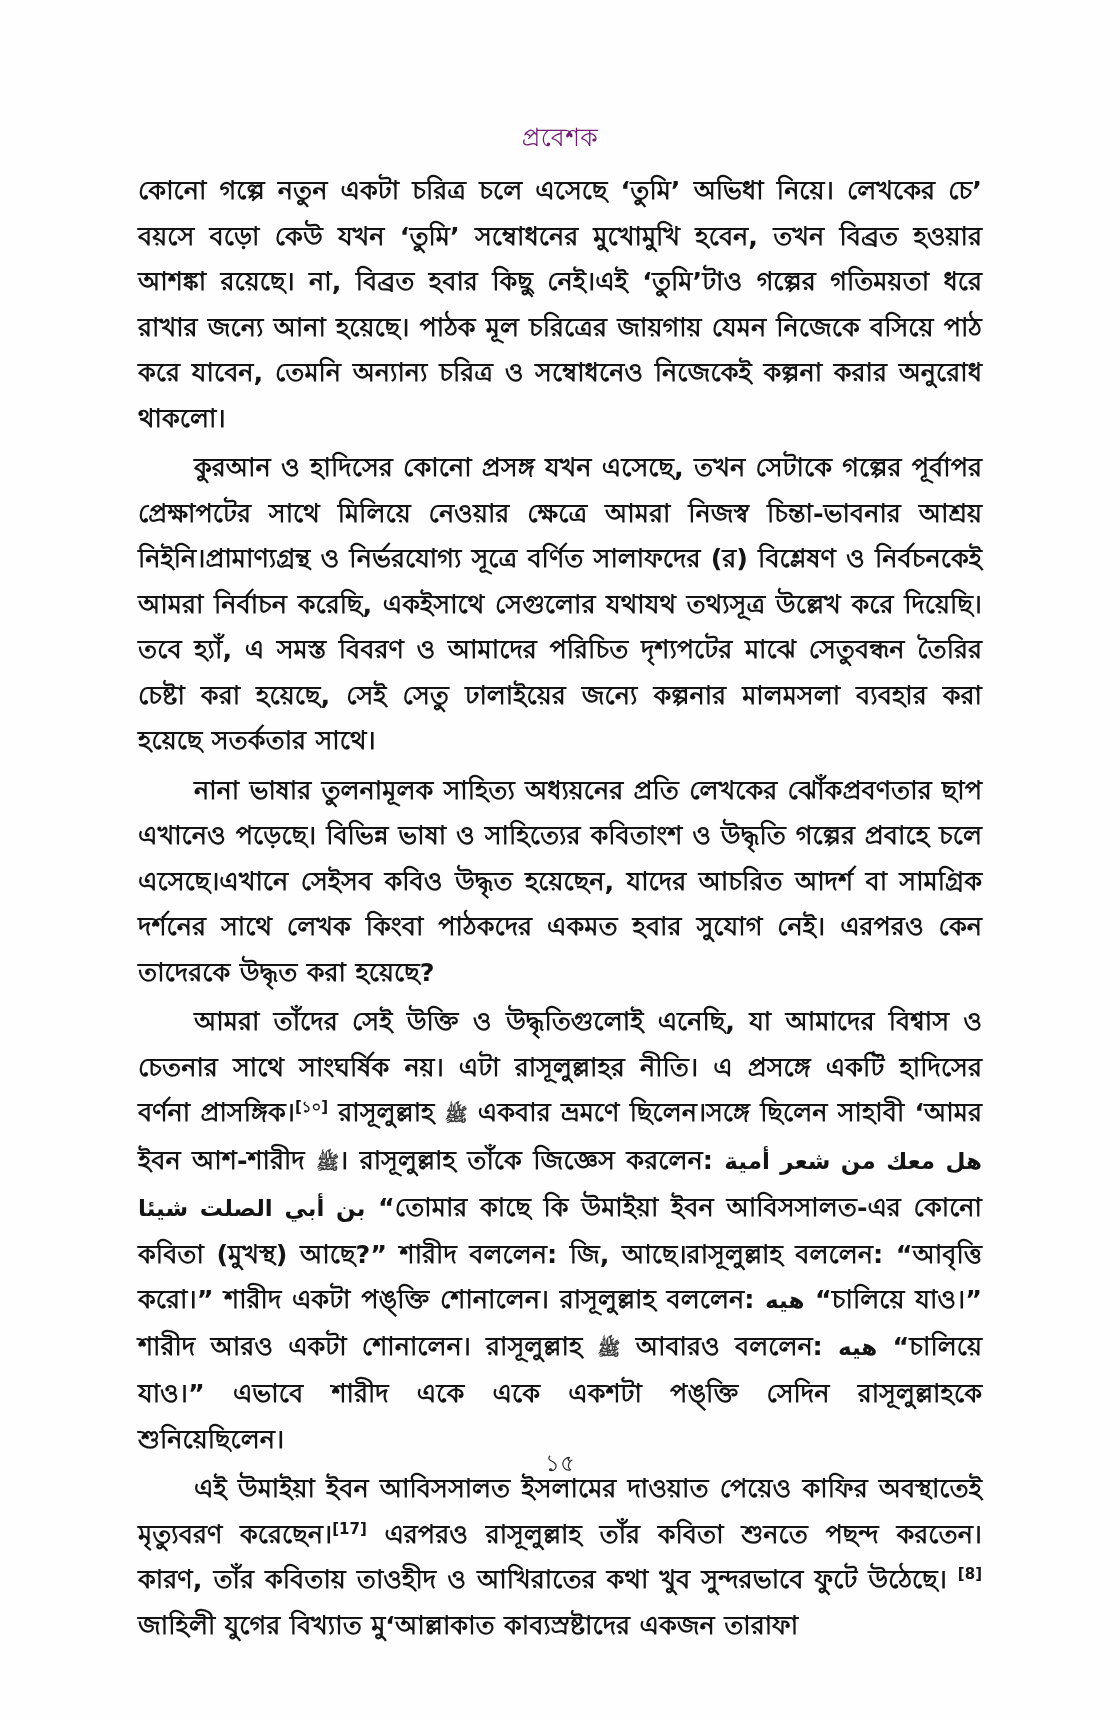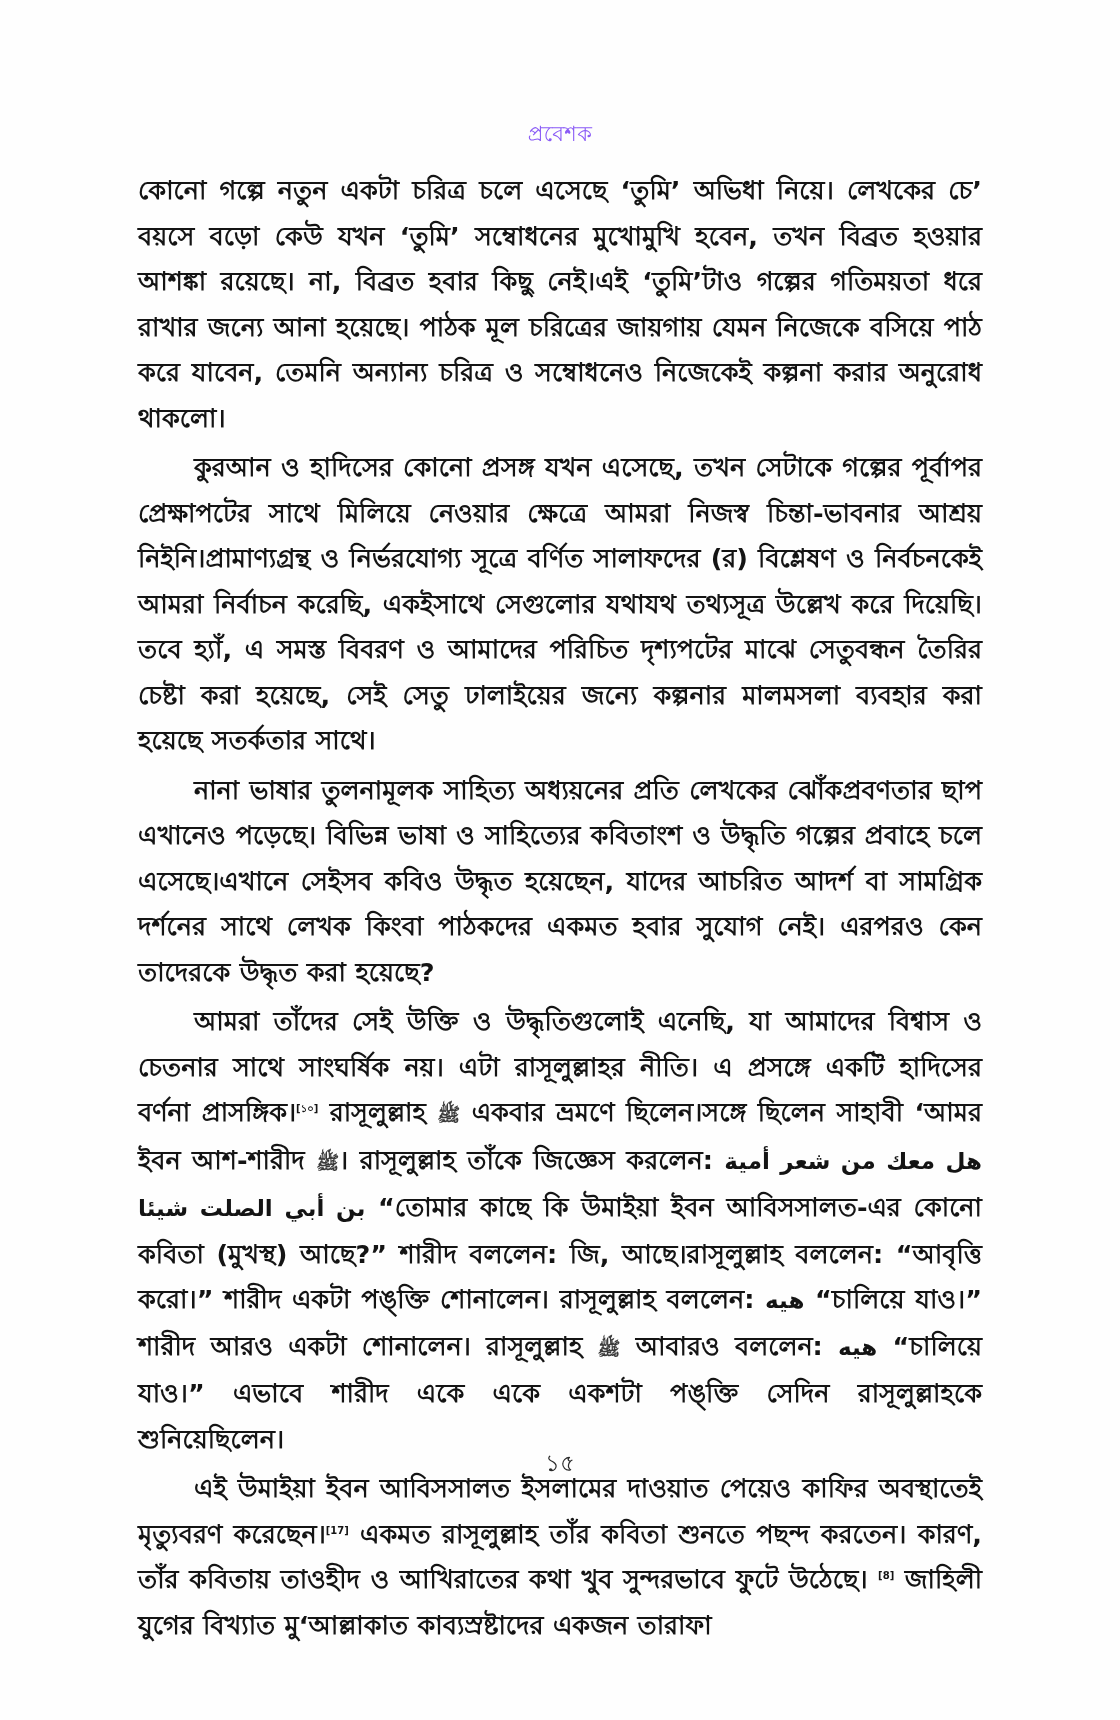--- a/index.html
+++ b/index.html
@@ -19,22 +19,22 @@
     background: #fefefe;
     box-sizing: border-box;
     overflow: hidden;
   }
   .page-header {
     position: absolute;
     top: 118px;
     left: 0;
     width: 1120px;
     text-align: center;
-    font-size: 21px;
-    color: #8b5cf6;
+    font-size: 25px;
+    color: #701a75;
     letter-spacing: 0.4px;
     font-family: "DejaVu Sans", "Liberation Sans", sans-serif;
     font-weight: 400;
   }
   .content {
     position: absolute;
     top: 168px;
     left: 138px;
     width: 844px;
   }
@@ -53,21 +53,21 @@
   p.para.first {
     text-indent: 0;
   }
   .ar {
     font-family: "DejaVu Sans", "Liberation Sans", sans-serif;
     direction: rtl;
     unicode-bidi: isolate;
     font-size: 23px;
   }
   .fn {
-    font-size: 10px;
+    font-size: 15px;
     vertical-align: super;
     line-height: 0;
     font-family: "DejaVu Sans", "Liberation Sans", sans-serif;
   }
   .sym {
     font-size: 19px;
     font-family: "DejaVu Sans", "Liberation Sans", sans-serif;
     color: #3a3a3a;
   }
   .page-number {
@@ -91,19 +91,19 @@
   <div class="content">
 
     <p class="para first">কোনো গল্পে নতুন একটা চরিত্র চলে এসেছে ‘তুমি’ অভিধা নিয়ে। লেখকের চে’ বয়সে বড়ো কেউ যখন ‘তুমি’ সম্বোধনের মুখোমুখি হবেন, তখন বিব্রত হওয়ার আশঙ্কা রয়েছে। না, বিব্রত হবার কিছু নেই।এই ‘তুমি’টাও গল্পের গতিময়তা ধরে রাখার জন্যে আনা হয়েছে। পাঠক মূল চরিত্রের জায়গায় যেমন নিজেকে বসিয়ে পাঠ করে যাবেন, তেমনি অন্যান্য চরিত্র ও সম্বোধনেও নিজেকেই কল্পনা করার অনুরোধ থাকলো।</p>
 
     <p class="para">কুরআন ও হাদিসের কোনো প্রসঙ্গ যখন এসেছে, তখন সেটাকে গল্পের পূর্বাপর প্রেক্ষাপটের সাথে মিলিয়ে নেওয়ার ক্ষেত্রে আমরা নিজস্ব চিন্তা-ভাবনার আশ্রয় নিইনি।প্রামাণ্যগ্রন্থ ও নির্ভরযোগ্য সূত্রে বর্ণিত সালাফদের (র) বিশ্লেষণ ও নির্বচনকেই আমরা নির্বাচন করেছি, একইসাথে সেগুলোর যথাযথ তথ্যসূত্র উল্লেখ করে দিয়েছি। তবে হ্যাঁ, এ সমস্ত বিবরণ ও আমাদের পরিচিত দৃশ্যপটের মাঝে সেতুবন্ধন তৈরির চেষ্টা করা হয়েছে, সেই সেতু ঢালাইয়ের জন্যে কল্পনার মালমসলা ব্যবহার করা হয়েছে সতর্কতার সাথে।</p>
 
     <p class="para">নানা ভাষার তুলনামূলক সাহিত্য অধ্যয়নের প্রতি লেখকের ঝোঁকপ্রবণতার ছাপ এখানেও পড়েছে। বিভিন্ন ভাষা ও সাহিত্যের কবিতাংশ ও উদ্ধৃতি গল্পের প্রবাহে চলে এসেছে।এখানে সেইসব কবিও উদ্ধৃত হয়েছেন, যাদের আচরিত আদর্শ বা সামগ্রিক দর্শনের সাথে লেখক কিংবা পাঠকদের একমত হবার সুযোগ নেই। এরপরও কেন তাদেরকে উদ্ধৃত করা হয়েছে?</p>
 
     <p class="para"><span>আমরা তাঁদের সেই উক্তি ও উদ্ধৃতিগুলোই এনেছি, যা আমাদের বিশ্বাস ও চেতনার সাথে সাংঘর্ষিক নয়। এটা রাসূলুল্লাহর নীতি। এ প্রসঙ্গে একটি হাদিসের বর্ণনা প্রাসঙ্গিক।</span><span class="fn">[১০]</span><span> রাসূলুল্লাহ </span><span class="sym">ﷺ</span><span> একবার ভ্রমণে ছিলেন।সঙ্গে ছিলেন সাহাবী ‘আমর ইবন আশ-শারীদ </span><span class="sym">ﷺ</span><span>। রাসূলুল্লাহ তাঁকে জিজ্ঞেস করলেন: </span><span class="ar">هل معك من شعر أمية بن أبي الصلت شيئا</span><span> “তোমার কাছে কি উমাইয়া ইবন আবিসসালত-এর কোনো কবিতা (মুখস্থ) আছে?” শারীদ বললেন: জি, আছে।রাসূলুল্লাহ বললেন: “আবৃত্তি করো।” শারীদ একটা পঙ্‌ক্তি শোনালেন। রাসূলুল্লাহ বললেন: </span><span class="ar">هيه</span><span> “চালিয়ে যাও।” শারীদ আরও একটা শোনালেন। রাসূলুল্লাহ </span><span class="sym">ﷺ</span><span> আবারও বললেন: </span><span class="ar">هيه</span><span> “চালিয়ে যাও।” এভাবে শারীদ একে একে একশটা পঙ্‌ক্তি সেদিন রাসূলুল্লাহকে শুনিয়েছিলেন।</span></p>
 
-    <p class="para"><span>এই উমাইয়া ইবন আবিসসালত ইসলামের দাওয়াত পেয়েও কাফির অবস্থাতেই মৃত্যুবরণ করেছেন।</span><span class="fn">[17]</span><span> একমত রাসূলুল্লাহ তাঁর কবিতা শুনতে পছন্দ করতেন। কারণ, তাঁর কবিতায় তাওহীদ ও আখিরাতের কথা খুব সুন্দরভাবে ফুটে উঠেছে। </span><span class="fn">[8]</span><span> জাহিলী যুগের বিখ্যাত মু‘আল্লাকাত কাব্যস্রষ্টাদের একজন তারাফা</span></p>
+    <p class="para"><span>এই উমাইয়া ইবন আবিসসালত ইসলামের দাওয়াত পেয়েও কাফির অবস্থাতেই মৃত্যুবরণ করেছেন।</span><span class="fn">[17]</span><span> এরপরও রাসূলুল্লাহ তাঁর কবিতা শুনতে পছন্দ করতেন। কারণ, তাঁর কবিতায় তাওহীদ ও আখিরাতের কথা খুব সুন্দরভাবে ফুটে উঠেছে। </span><span class="fn">[8]</span><span> জাহিলী যুগের বিখ্যাত মু‘আল্লাকাত কাব্যস্রষ্টাদের একজন তারাফা</span></p>
 
   </div>
 
   <div class="page-number">১৫</div>
 
 </div>
 
 </body></html>

